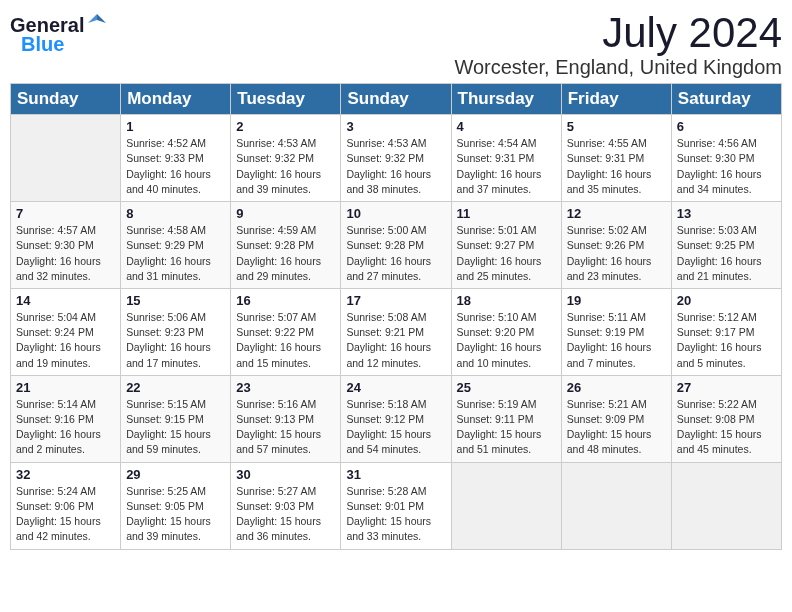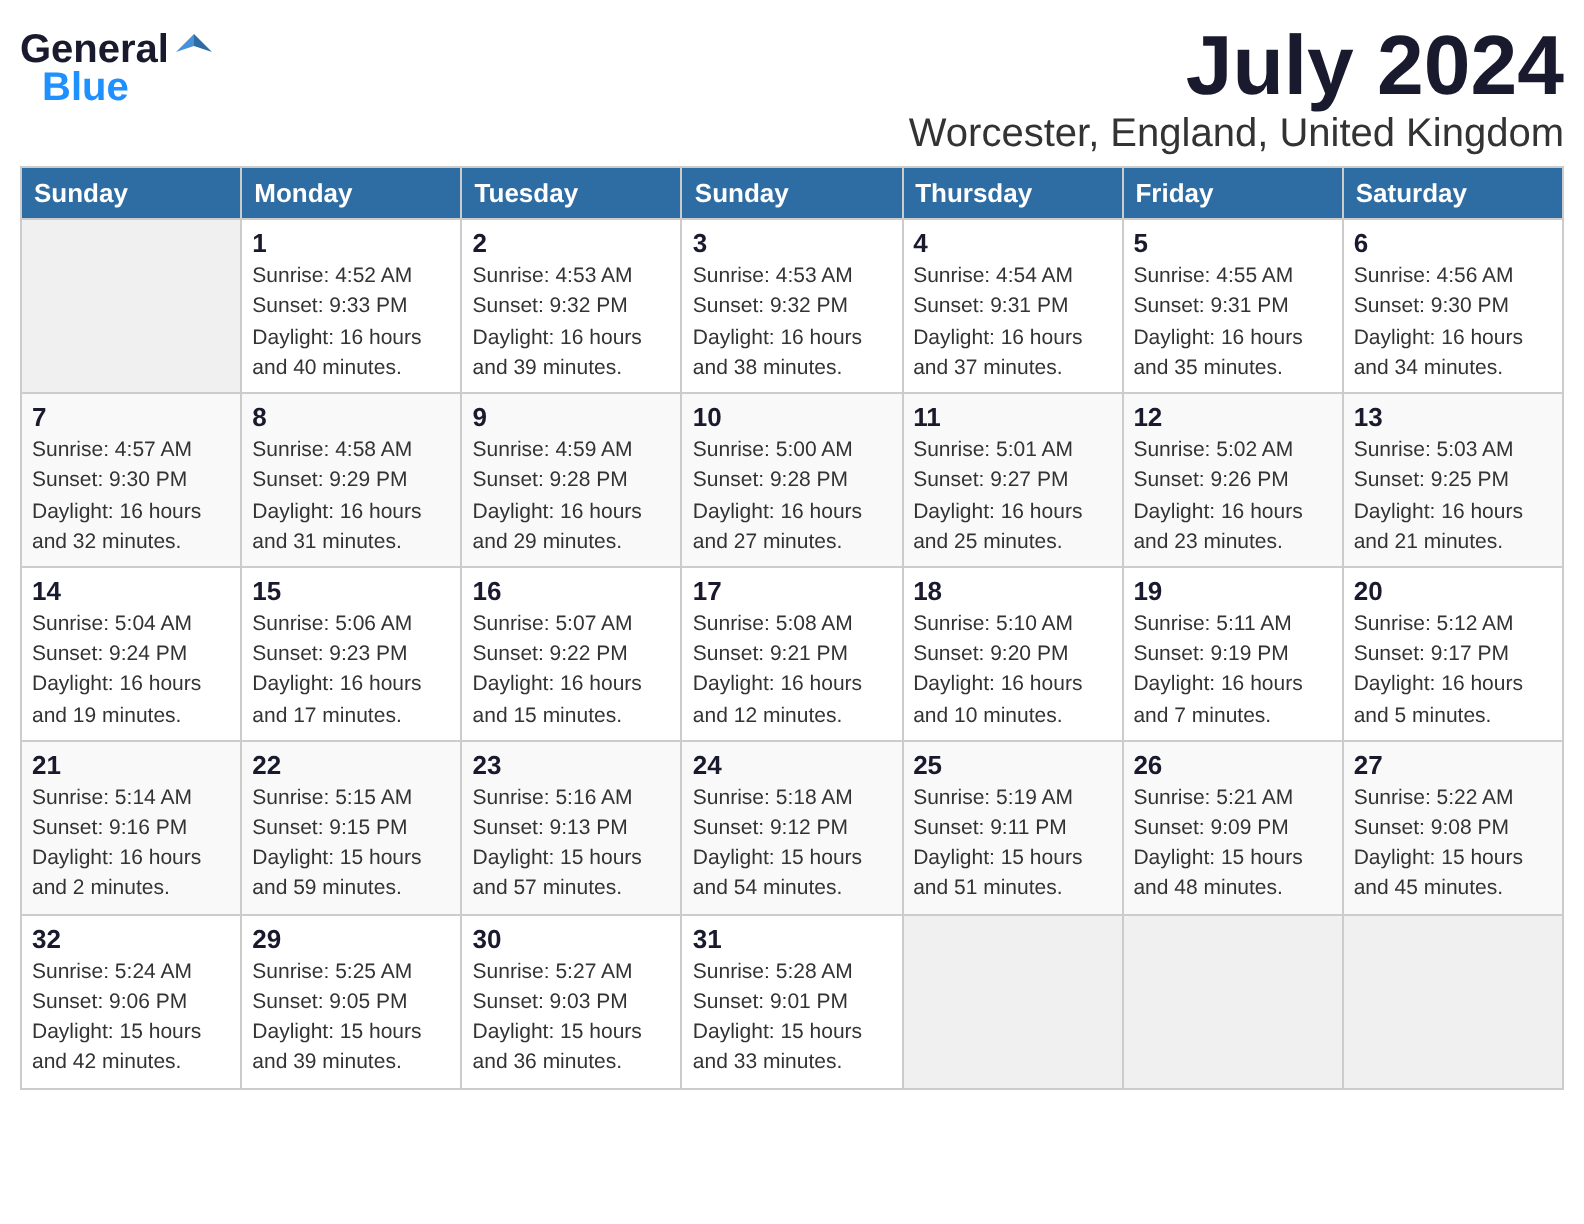--- a/index.html
+++ b/index.html
@@ -20,40 +20,40 @@
       display: flex;
       flex-direction: column;
       align-items: flex-start;
       padding-top: 4px;
     }
     .title-section {
       text-align: right;
     }
     .month-title {
       font-size: 42px;
-      font-weight: bold;
+      font-weight: normal;
       color: #1a1a2e;
       line-height: 1.1;
     }
     .location {
       font-size: 20px;
       color: #333;
       font-weight: normal;
     }
     table {
       width: 100%;
       border-collapse: collapse;
       table-layout: fixed;
     }
     th {
       background-color: #2e6da4;
       color: white;
       text-align: left;
       padding: 5px 6px;
-      font-size: 13px;
+      font-size: 17px;
       font-weight: bold;
       border: 1px solid #ccc;
     }
     td {
       border: 1px solid #ccc;
       vertical-align: top;
       padding: 4px 5px;
       font-size: 10.5px;
       color: #333;
       height: 85px;
@@ -81,21 +81,21 @@
     }
     td.empty {
       background: #f0f0f0 !important;
     }
   </style>
 </head>
 <body>
 
 <div class="header">
   <div class="logo">
-    <div style="display:flex;align-items:flex-end;">
+    <div style="display:flex;align-items:flex-start;">
       <span style="font-size:20px;font-weight:bold;color:#1a1a2e;">General</span>
       <svg width="22" height="22" viewBox="0 0 22 22" style="margin-left:2px;margin-top:-2px;">
         <polygon points="11,2 20,11 11,8" fill="#2e6da4"></polygon>
         <polygon points="11,2 2,11 11,8" fill="#4a90d9"></polygon>
       </svg>
     </div>
     <span style="font-size:20px;font-weight:bold;color:#1e90ff;margin-top:-4px;margin-left:11px;">Blue</span>
   </div>
   <div class="title-section">
     <div class="month-title">July 2024</div>

